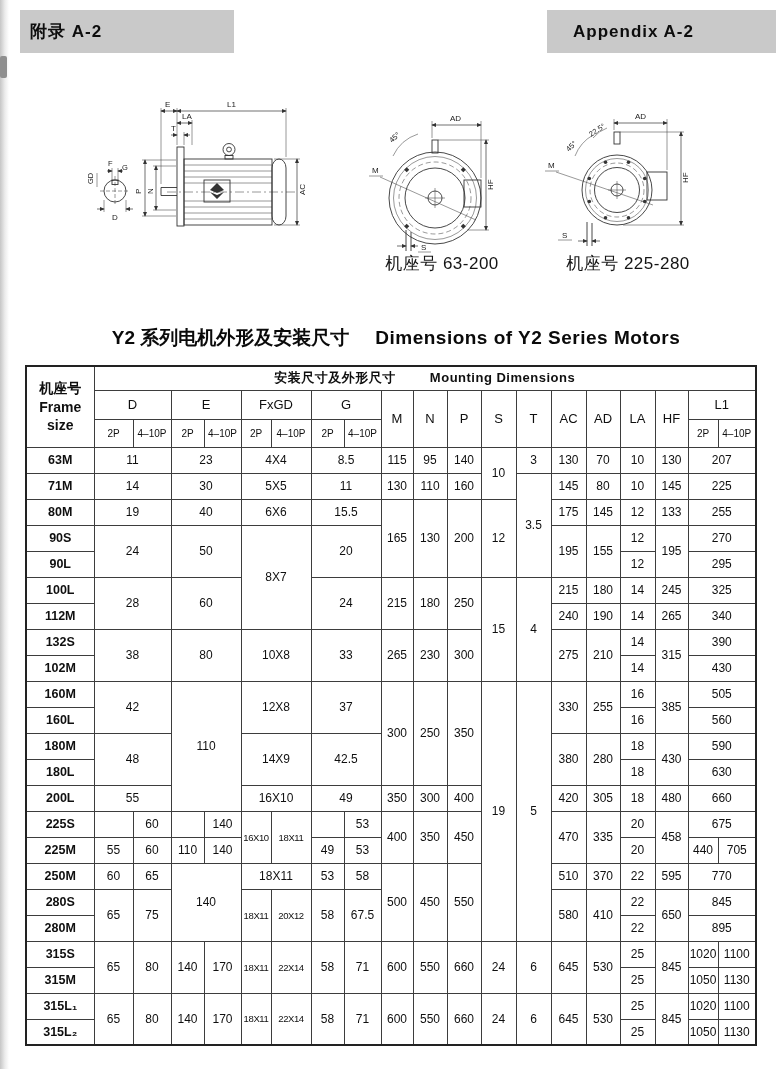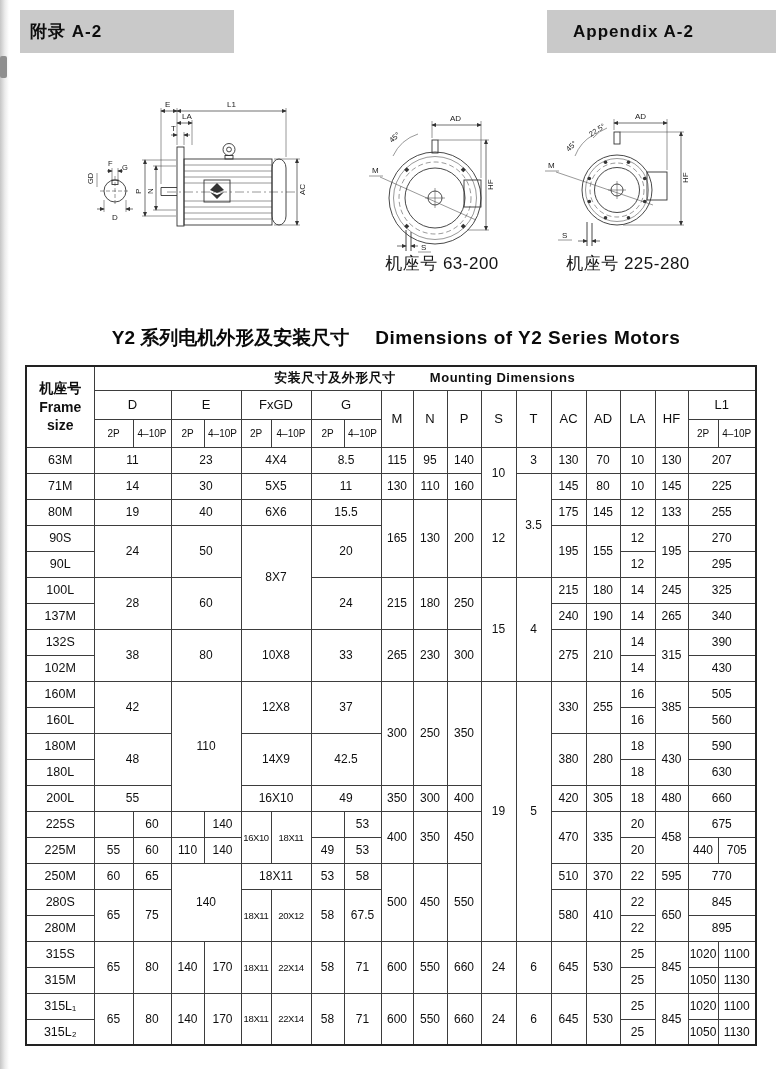--- a/index.html
+++ b/index.html
@@ -19,21 +19,21 @@
 #dim-table th,#dim-table td{border:1px solid #3d3d3d;text-align:center;vertical-align:middle;padding:0;font-weight:normal;font-size:12px;color:#0f0f0f;overflow:hidden}
 #dim-table thead tr:nth-child(1) th{height:24px}
 #dim-table thead tr:nth-child(2) th{height:29px}
 #dim-table thead tr:nth-child(3) th{height:28px}
 #dim-table tbody th,#dim-table tbody td{height:26px}
 #dim-table th.corner{font-weight:bold;font-size:14px;line-height:1.3}
 #dim-table th.span-h{font-weight:bold;font-size:13px;letter-spacing:.5px}
 .span-h .gap{display:inline-block;width:34px}
 #dim-table thead th{font-size:13px}
 #dim-table thead th.sub{font-size:10px}
-#dim-table tbody th.frame{font-weight:normal;font-size:12.5px}
+#dim-table tbody th.frame{font-weight:bold;font-size:12.5px}
 #dim-table td.tight{font-size:9.5px;letter-spacing:-.4px}
 svg{position:absolute}
 svg text{font-family:"Liberation Sans",sans-serif;fill:#1a1a1a}
 .ln{stroke:#333;stroke-width:.9;fill:none}
 .thin{stroke:#444;stroke-width:.55;fill:none}
 .dim{stroke:#333;stroke-width:.7;fill:none}
 </style>
 </head>
 <body>
 
@@ -374,21 +374,21 @@
         <td rowspan="2">250</td>
         <td rowspan="4">15</td>
         <td rowspan="4">4</td>
         <td>215</td>
         <td>180</td>
         <td>14</td>
         <td>245</td>
         <td colspan="2">325</td>
       </tr>
       <tr>
-        <th class="frame">137M</th>
+        <th class="frame">112M</th>
         <td>240</td>
         <td>190</td>
         <td>14</td>
         <td>265</td>
         <td colspan="2">340</td>
       </tr>
       <tr>
         <th class="frame">132S</th>
         <td colspan="2" rowspan="2">38</td>
         <td colspan="2" rowspan="2">80</td>

